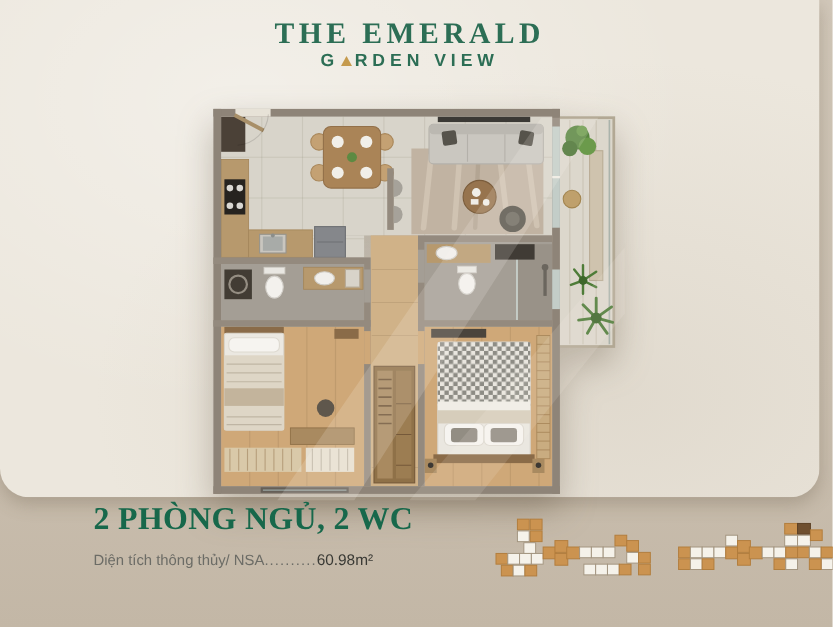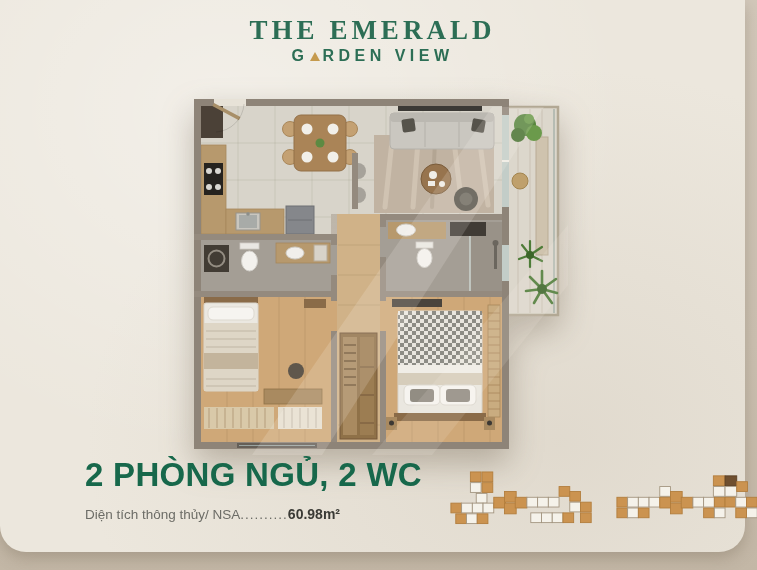--- a/index.html
+++ b/index.html
@@ -4,21 +4,21 @@
 <style>
   * { margin:0; padding:0; box-sizing:border-box; }
   html,body { width:757px; height:570px; }
   body { font-family:"Liberation Sans", sans-serif; overflow:hidden; }
 
   .stage {
     position:relative; width:757px; height:570px;
     background:linear-gradient(180deg,#d2c8ba 0%, #cbc0b1 60%, #c3b7a6 100%);
   }
   .card {
-    position:absolute; left:0; right:12px; top:0; height:552px;
+    position:absolute; left:0; right:12px; top:0; height:452px;
     background:
       radial-gradient(ellipse at 30% 20%, rgba(255,255,255,0.35), rgba(255,255,255,0) 55%),
       radial-gradient(ellipse at 75% 80%, rgba(190,178,160,0.25), rgba(190,178,160,0) 60%),
       #ece7dd;
     border-radius:0 0 26px 26px;
     box-shadow:0 6px 16px rgba(100,85,65,0.30);
   }
 
   
   .brand { position:absolute; top:15px; left:0; width:100%; text-align:center; }
@@ -44,26 +44,26 @@
   
   .plan {
     position:absolute; left:192px; top:95px; width:376px; height:360px;
     filter:drop-shadow(0 14px 16px rgba(95,80,60,0.35));
   }
   .plan svg { display:block; width:100%; height:100%; }
 
   
   .unit-block { position:absolute; left:85px; top:456px; width:340px; }
   .unit-title {
-    font-size:33px; font-weight:bold; color:#17684b; letter-spacing:0.3px;
-    font-family:Liberation Sans, sans-serif;
+    font-size:29px; font-weight:bold; color:#17684b; letter-spacing:0.3px;
+    font-family:Liberation Serif, serif;
   }
   .area-rows { margin-top:11px; font-size:13.5px; color:#6c6c66; line-height:19px; }
   .area-row .dots { letter-spacing:1px; color:#6c6c66; }
-  .area-row .val { font-weight:bold; color:#3a3a35; font-size:14px; }
+  .area-row .val { font-weight:normal; color:#3a3a35; font-size:14px; }
 
   
   .keyplans {
     position:absolute; left:448px; top:470px; display:flex; gap:16px;
     align-items:flex-end;
   }
   .keyplans svg { display:block; }
 </style>
 </head>
 <body>

